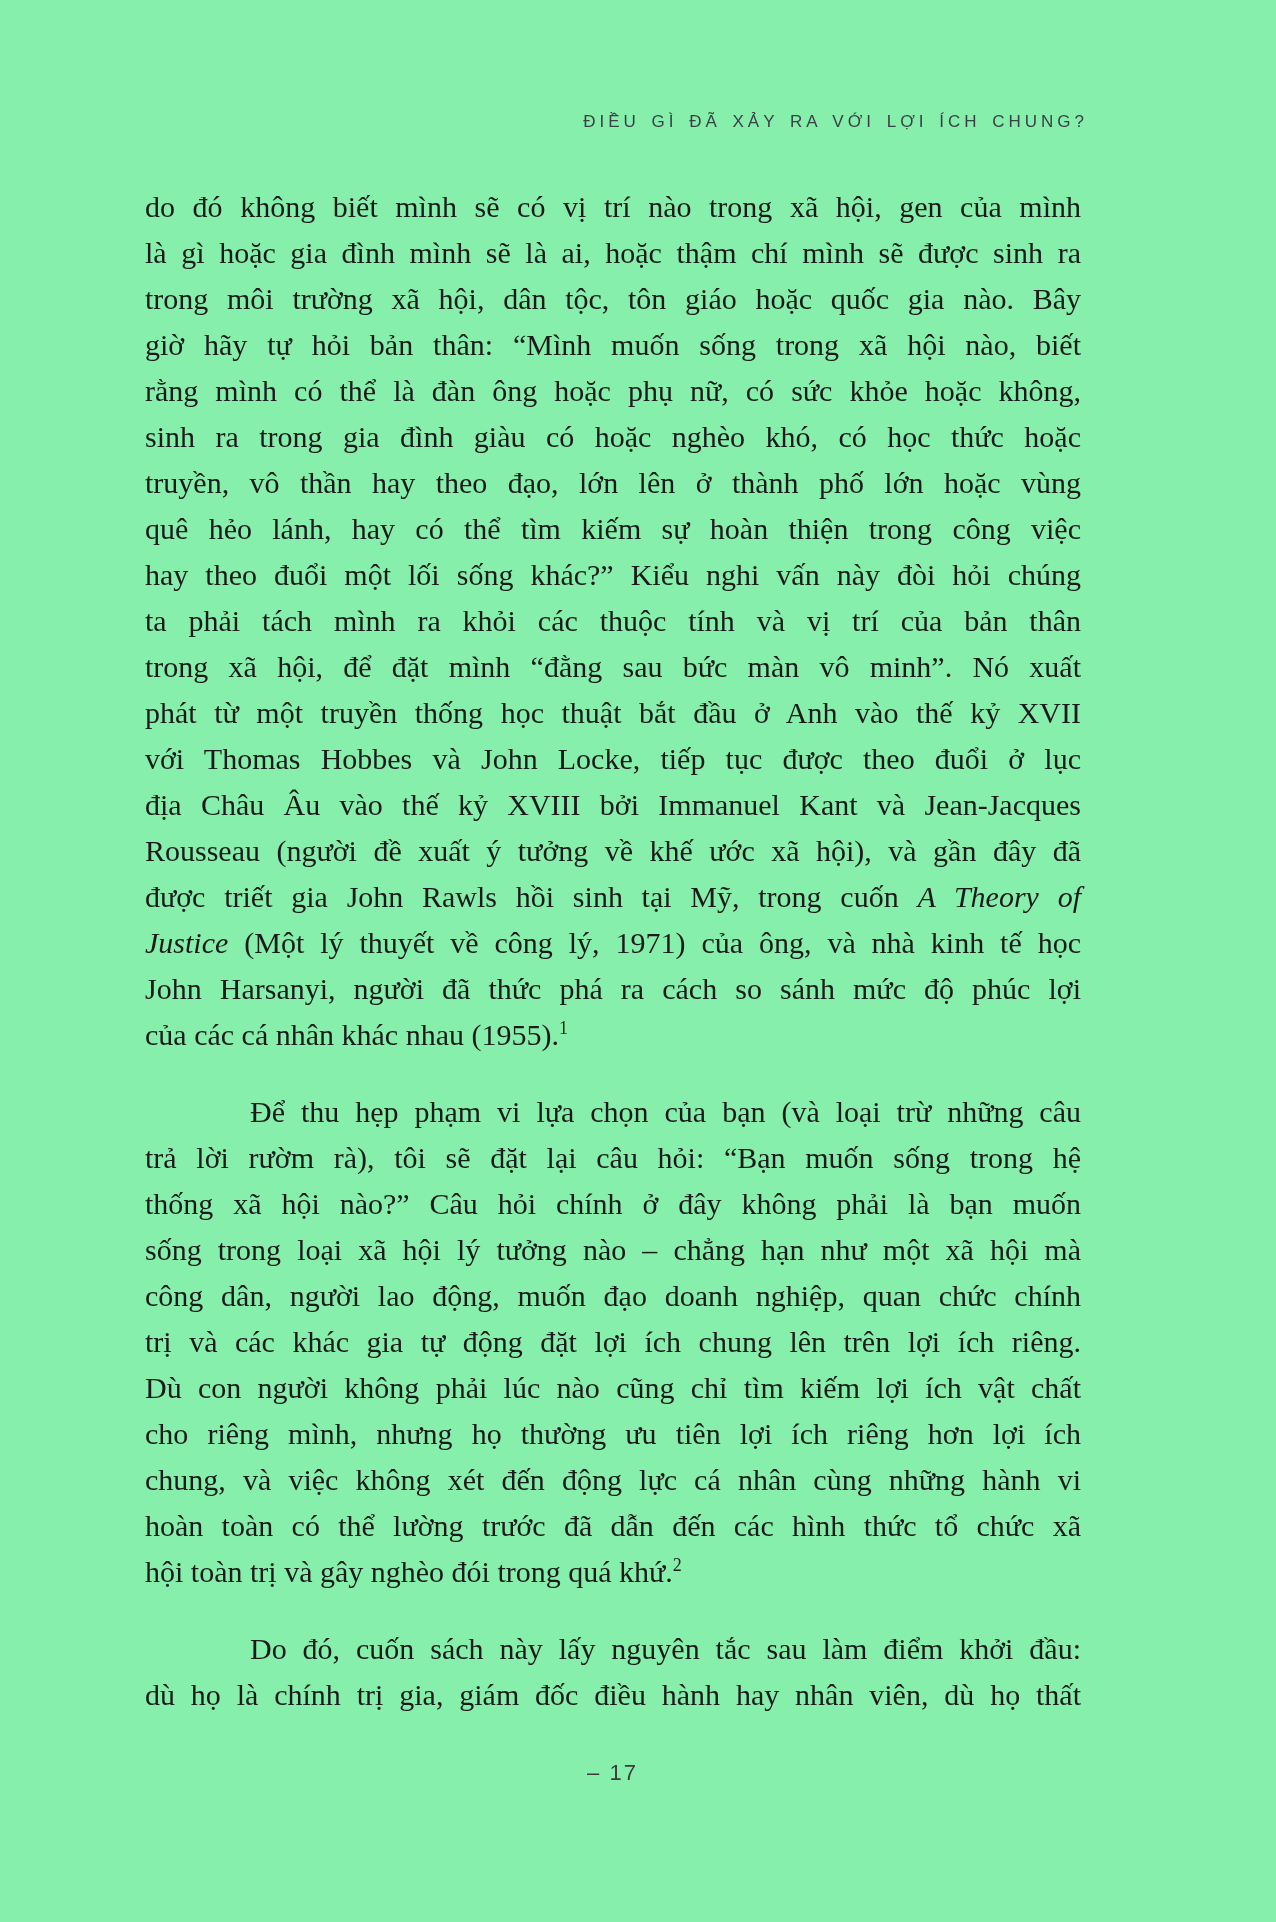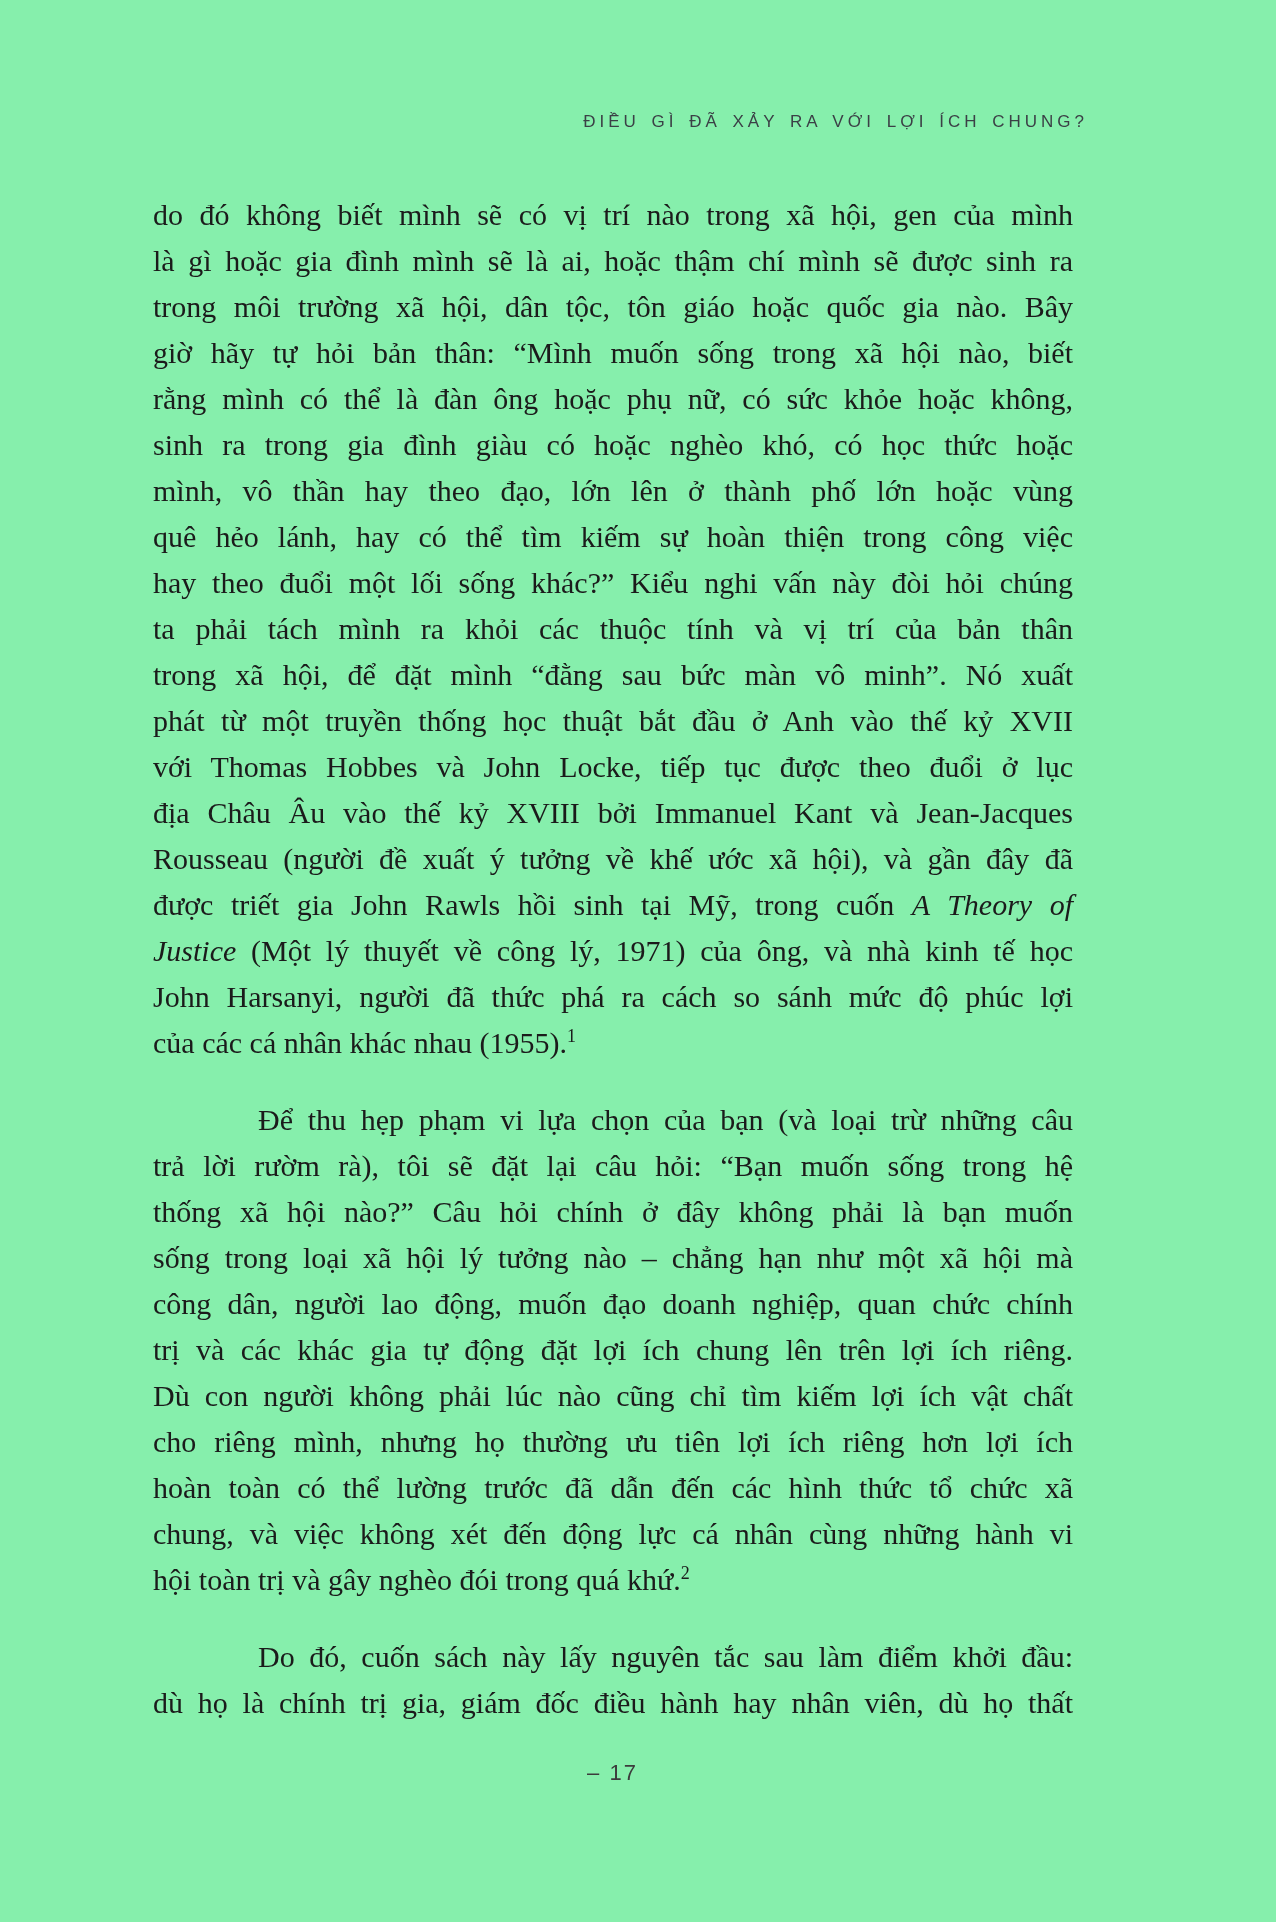--- a/index.html
+++ b/index.html
@@ -31,21 +31,21 @@
   }
   .body-text {
     position: absolute;
     top: 184px;
     left: 145px;
     width: 936px;
     font-size: 30px;
     line-height: 46px;
     color: #1b1b1b;
   }
-  .paragraph { margin: 8px; }
+  .paragraph { margin: 0; }
   .paragraph + .paragraph { margin-top: 31px; }
   .text-line {
     text-align: justify;
     text-align-last: justify;
   }
   .text-line.no-justify {
     text-align-last: left;
   }
   .text-line.first-indent {
     padding-left: 105px;
@@ -77,21 +77,21 @@
   <div class="running-header">ĐIỀU GÌ ĐÃ XẢY RA VỚI LỢI ÍCH CHUNG?</div>
 
   <div class="body-text">
       <div class="paragraph">
         <div class="text-line"><span>do đó không biết mình sẽ có vị trí nào trong xã hội, gen của mình</span></div>
         <div class="text-line"><span>là gì hoặc gia đình mình sẽ là ai, hoặc thậm chí mình sẽ được sinh ra</span></div>
         <div class="text-line"><span>trong môi trường xã hội, dân tộc, tôn giáo hoặc quốc gia nào. Bây</span></div>
         <div class="text-line"><span>giờ hãy tự hỏi bản thân: “Mình muốn sống trong xã hội nào, biết</span></div>
         <div class="text-line"><span>rằng mình có thể là đàn ông hoặc phụ nữ, có sức khỏe hoặc không,</span></div>
         <div class="text-line"><span>sinh ra trong gia đình giàu có hoặc nghèo khó, có học thức hoặc</span></div>
-        <div class="text-line"><span>mình, vô thần hay theo đạo, lớn lên ở thành phố lớn hoặc vùng</span></div>
+        <div class="text-line"><span>truyền, vô thần hay theo đạo, lớn lên ở thành phố lớn hoặc vùng</span></div>
         <div class="text-line"><span>quê hẻo lánh, hay có thể tìm kiếm sự hoàn thiện trong công việc</span></div>
         <div class="text-line"><span>hay theo đuổi một lối sống khác?” Kiểu nghi vấn này đòi hỏi chúng</span></div>
         <div class="text-line"><span>ta phải tách mình ra khỏi các thuộc tính và vị trí của bản thân</span></div>
         <div class="text-line"><span>trong xã hội, để đặt mình “đằng sau bức màn vô minh”. Nó xuất</span></div>
         <div class="text-line"><span>phát từ một truyền thống học thuật bắt đầu ở Anh vào thế kỷ XVII</span></div>
         <div class="text-line"><span>với Thomas Hobbes và John Locke, tiếp tục được theo đuổi ở lục</span></div>
         <div class="text-line"><span>địa Châu Âu vào thế kỷ XVIII bởi Immanuel Kant và Jean-Jacques</span></div>
         <div class="text-line"><span>Rousseau (người đề xuất ý tưởng về khế ước xã hội), và gần đây đã</span></div>
         <div class="text-line"><span>được triết gia John Rawls hồi sinh tại Mỹ, trong cuốn </span><em>A Theory of</em></div>
         <div class="text-line"><em>Justice</em><span> (Một lý thuyết về công lý, 1971) của ông, và nhà kinh tế học</span></div>
@@ -100,22 +100,22 @@
       </div>
       <div class="paragraph">
         <div class="text-line first-indent"><span>Để thu hẹp phạm vi lựa chọn của bạn (và loại trừ những câu</span></div>
         <div class="text-line"><span>trả lời rườm rà), tôi sẽ đặt lại câu hỏi: “Bạn muốn sống trong hệ</span></div>
         <div class="text-line"><span>thống xã hội nào?” Câu hỏi chính ở đây không phải là bạn muốn</span></div>
         <div class="text-line"><span>sống trong loại xã hội lý tưởng nào – chẳng hạn như một xã hội mà</span></div>
         <div class="text-line"><span>công dân, người lao động, muốn đạo doanh nghiệp, quan chức chính</span></div>
         <div class="text-line"><span>trị và các khác gia tự động đặt lợi ích chung lên trên lợi ích riêng.</span></div>
         <div class="text-line"><span>Dù con người không phải lúc nào cũng chỉ tìm kiếm lợi ích vật chất</span></div>
         <div class="text-line"><span>cho riêng mình, nhưng họ thường ưu tiên lợi ích riêng hơn lợi ích</span></div>
+        <div class="text-line"><span>chung, và việc không xét đến động lực cá nhân cùng những hành vi</span></div>
         <div class="text-line"><span>hoàn toàn có thể lường trước đã dẫn đến các hình thức tổ chức xã</span></div>
-        <div class="text-line"><span>chung, và việc không xét đến động lực cá nhân cùng những hành vi</span></div>
         <div class="text-line no-justify"><span>hội toàn trị và gây nghèo đói trong quá khứ.</span><sup>2</sup></div>
       </div>
       <div class="paragraph">
         <div class="text-line first-indent"><span>Do đó, cuốn sách này lấy nguyên tắc sau làm điểm khởi đầu:</span></div>
         <div class="text-line"><span>dù họ là chính trị gia, giám đốc điều hành hay nhân viên, dù họ thất</span></div>
       </div>
     </div>
 
   <div class="page-number">– 17</div>
 </div>

